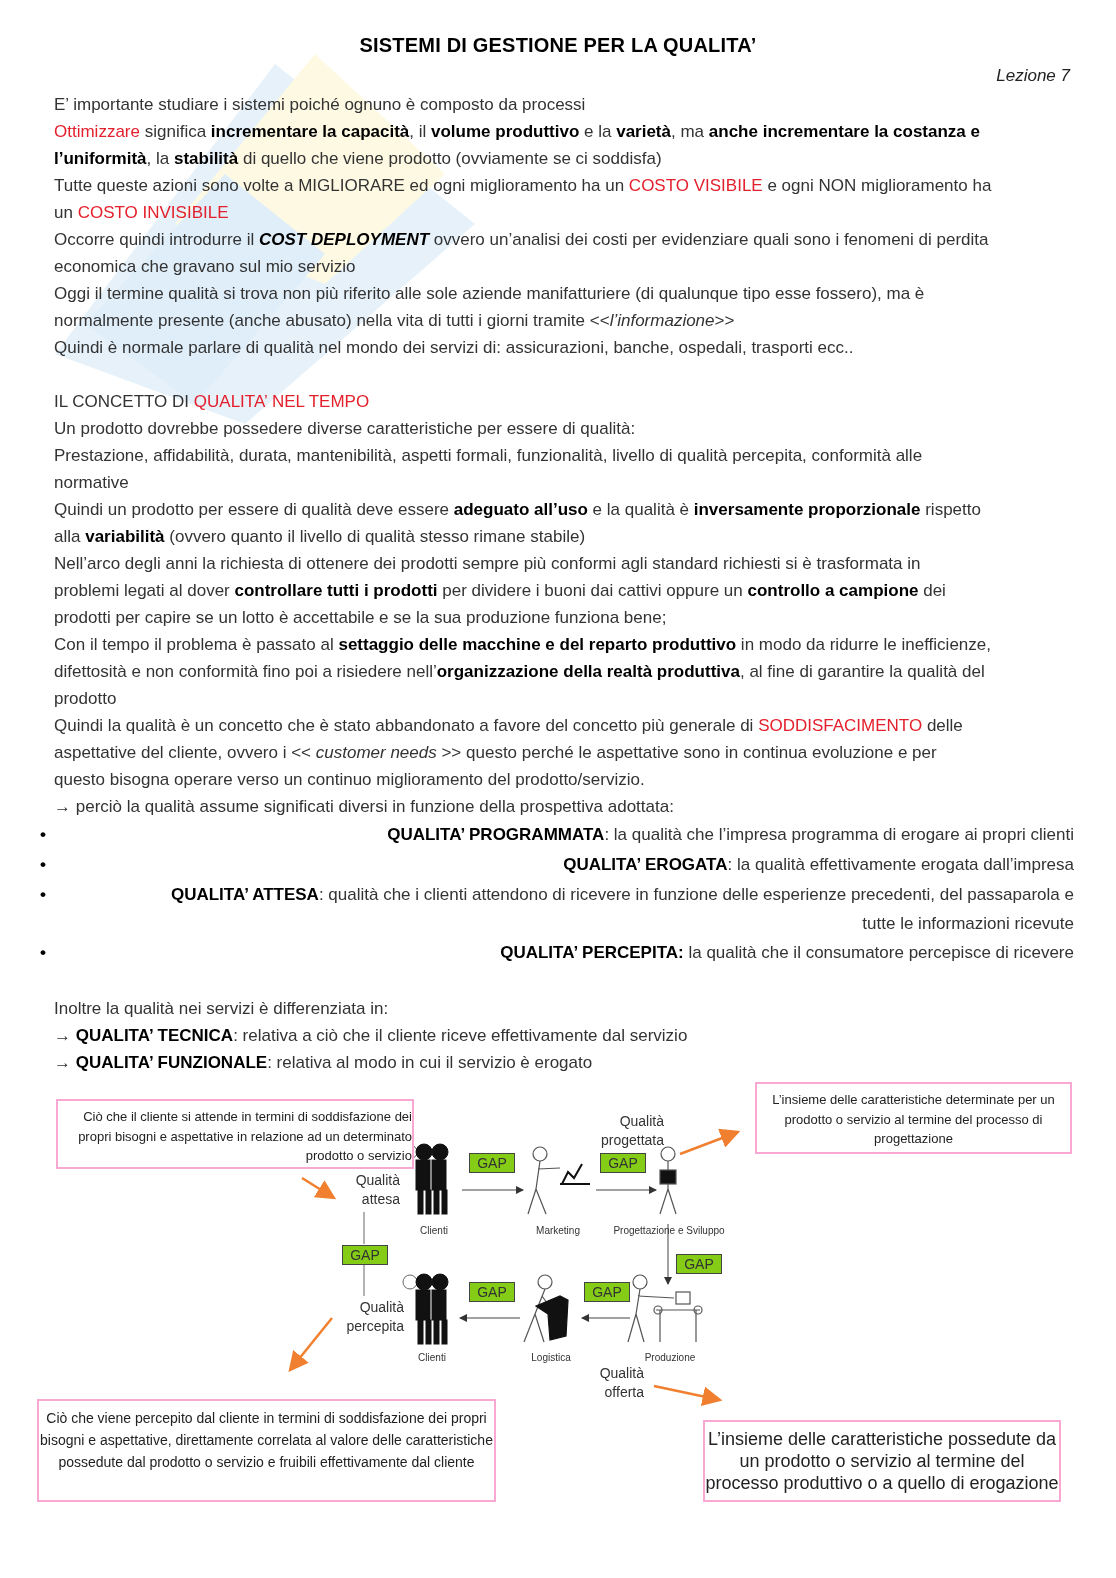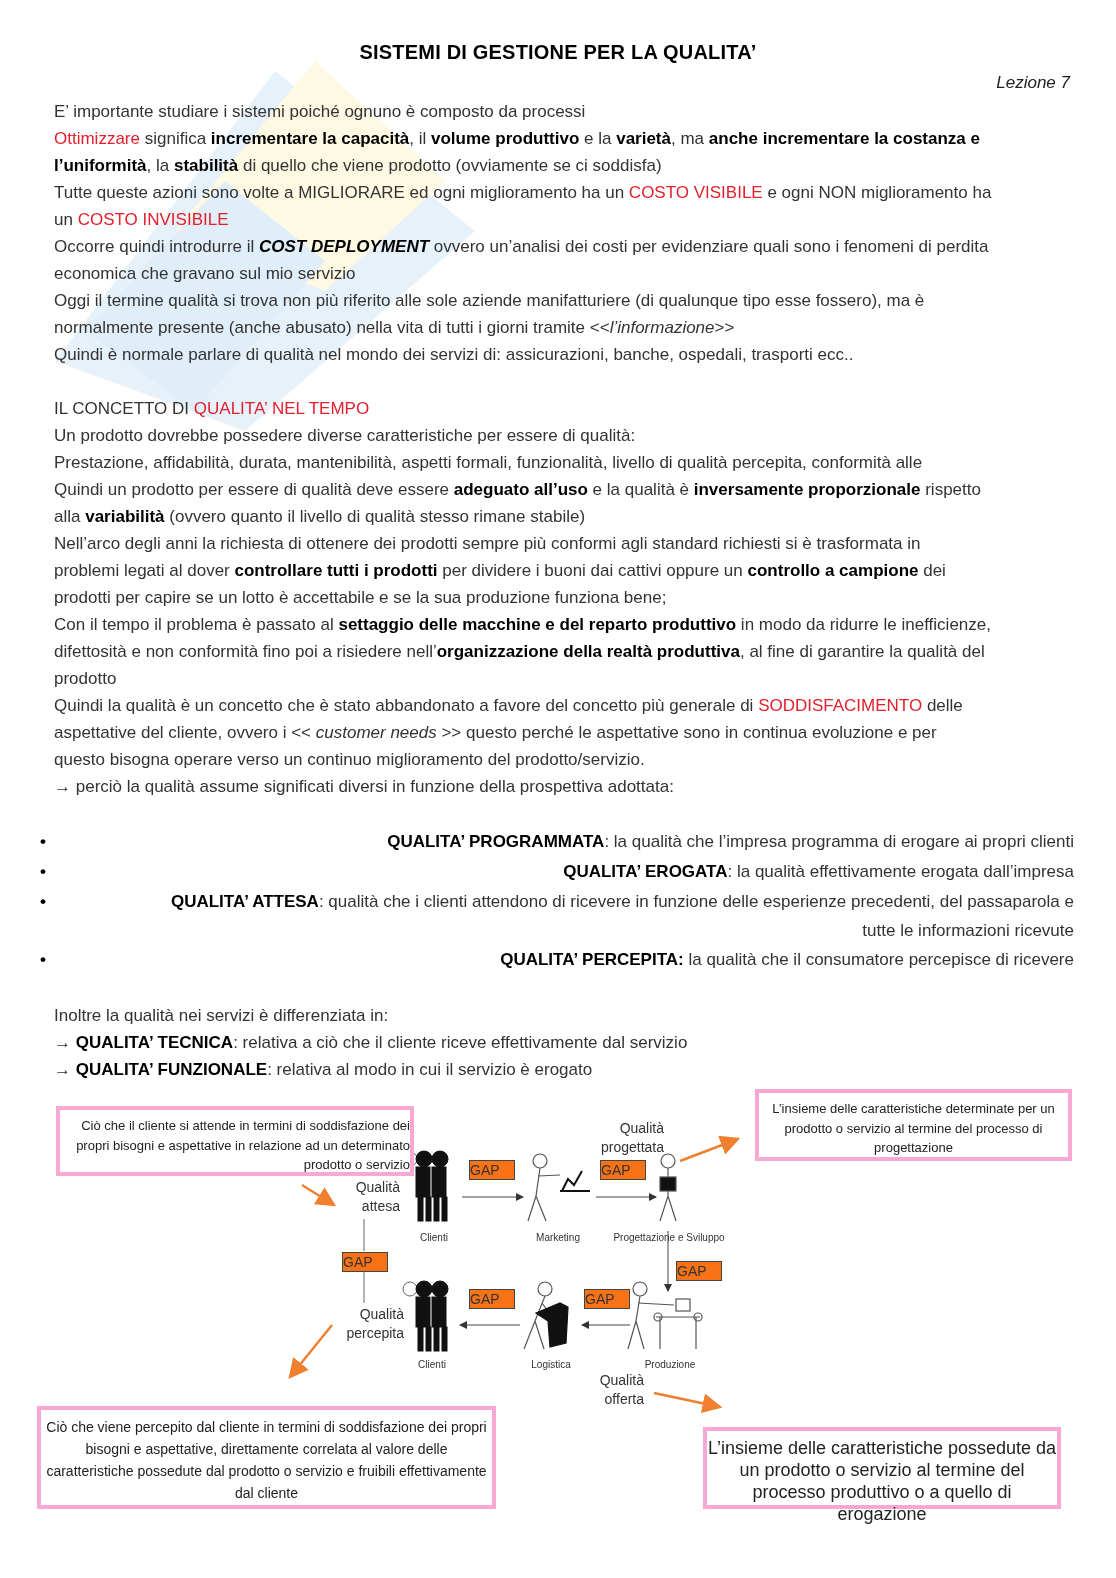--- a/index.html
+++ b/index.html
@@ -1,39 +1,39 @@
 <!DOCTYPE html>
 <html><head>
 <meta charset="utf-8">
 <style>
   html, body { margin:0; padding:0; background:#ffffff; }
   body { width:1116px; height:1578px; position:relative; overflow:hidden;
          font-family:"Liberation Sans", sans-serif; color:#222; }
-  .page { position:absolute; left:0; top:11px; width:1116px; height:1256px; }
+  .page { position:absolute; left:0; top:4px; width:1116px; height:1256px; }
   .watermark { position:absolute; left:25px; top:20px; width:470px; height:420px; pointer-events:none; opacity:.18; }
   .title { position:absolute; top:30px; left:0; width:1116px; text-align:center;
            font-weight:bold; font-size:20px; color:#000; letter-spacing:0.2px; }
   .lesson { position:absolute; top:62px; right:46px; font-style:italic; font-size:17px; color:#222; }
   .body-text { position:absolute; left:54px; width:1020px; font-size:17px; line-height:27px; color:#333; }
   .line { white-space:nowrap; }
   .b { font-weight:bold; color:#000; }
   .red { color:#e3202c; }
   .redb { color:#e3202c; font-weight:normal; }
   .i { font-style:italic; }
   .bi { font-weight:bold; font-style:italic; color:#000;text-align:right; }
   .bullet { position:relative; }
   .bullet::before { content:"\2022"; position:absolute; left:-14px; color:#000; font-weight:bold; }
   
   .diagram { position:absolute; left:0; top:1070px; width:1116px; height:430px; }
-  .box { position:absolute; border:4px solid #f9a8d4; background:#fff; text-align:center;
+  .box { position:absolute; border:2px solid #f9a8d4; background:#fff; text-align:center;
          font-size:13px; line-height:19.5px; color:#222; box-sizing:border-box; padding-top:6px; }
   .lbl { position:absolute; font-size:14px; line-height:19px; text-align:right; color:#333; }
   .small { position:absolute; font-size:10px; color:#333; text-align:center; }
   .gap { position:absolute; border:1.5px solid #444; font-size:14px; width:44px; height:18px; line-height:18px;
-         text-align:left; color:#333; background:#f97316; }
+         text-align:center; color:#333; background:#84cc16; }
   svg { position:absolute; left:0; top:0; }
 </style>
 </head>
 <body>
 
 <div class="page">
 
   <svg class="watermark" viewBox="0 0 470 420">
     <polygon points="30,330 250,40 450,200 220,400" fill="#7ab8e6"></polygon>
     <polygon points="150,200 290,30 420,150 300,260" fill="#f7e36b"></polygon>
@@ -67,20 +67,21 @@
     </div>
     <div class="line">Quindi è normale parlare di qualità nel mondo dei servizi di: assicurazioni, banche, ospedali, trasporti ecc..</div>
   </div>
 
   <div class="body-text" style="top:384px;">
     <div class="line">
       <span>IL CONCETTO DI </span><span class="red">QUALITA’ NEL TEMPO</span>
     </div>
     <div class="line">Un prodotto dovrebbe possedere diverse caratteristiche per essere di qualità:</div>
     <div class="line">Prestazione, affidabilità, durata, mantenibilità, aspetti formali, funzionalità, livello di qualità percepita, conformità alle</div>
+    <div class="line">normative</div>
     <div class="line">
       <span>Quindi un prodotto per essere di qualità deve essere </span><span class="b">adeguato all’uso</span><span> e la qualità è </span><span class="b">inversamente proporzionale</span><span> rispetto</span>
     </div>
     <div class="line">
       <span>alla </span><span class="b">variabilità</span><span> (ovvero quanto il livello di qualità stesso rimane stabile)</span>
     </div>
     <div class="line">Nell’arco degli anni la richiesta di ottenere dei prodotti sempre più conformi agli standard richiesti si è trasformata in</div>
     <div class="line">
       <span>problemi legati al dover </span><span class="b">controllare tutti i prodotti</span><span> per dividere i buoni dai cattivi oppure un </span><span class="b">controllo a campione</span><span> dei</span>
     </div>

